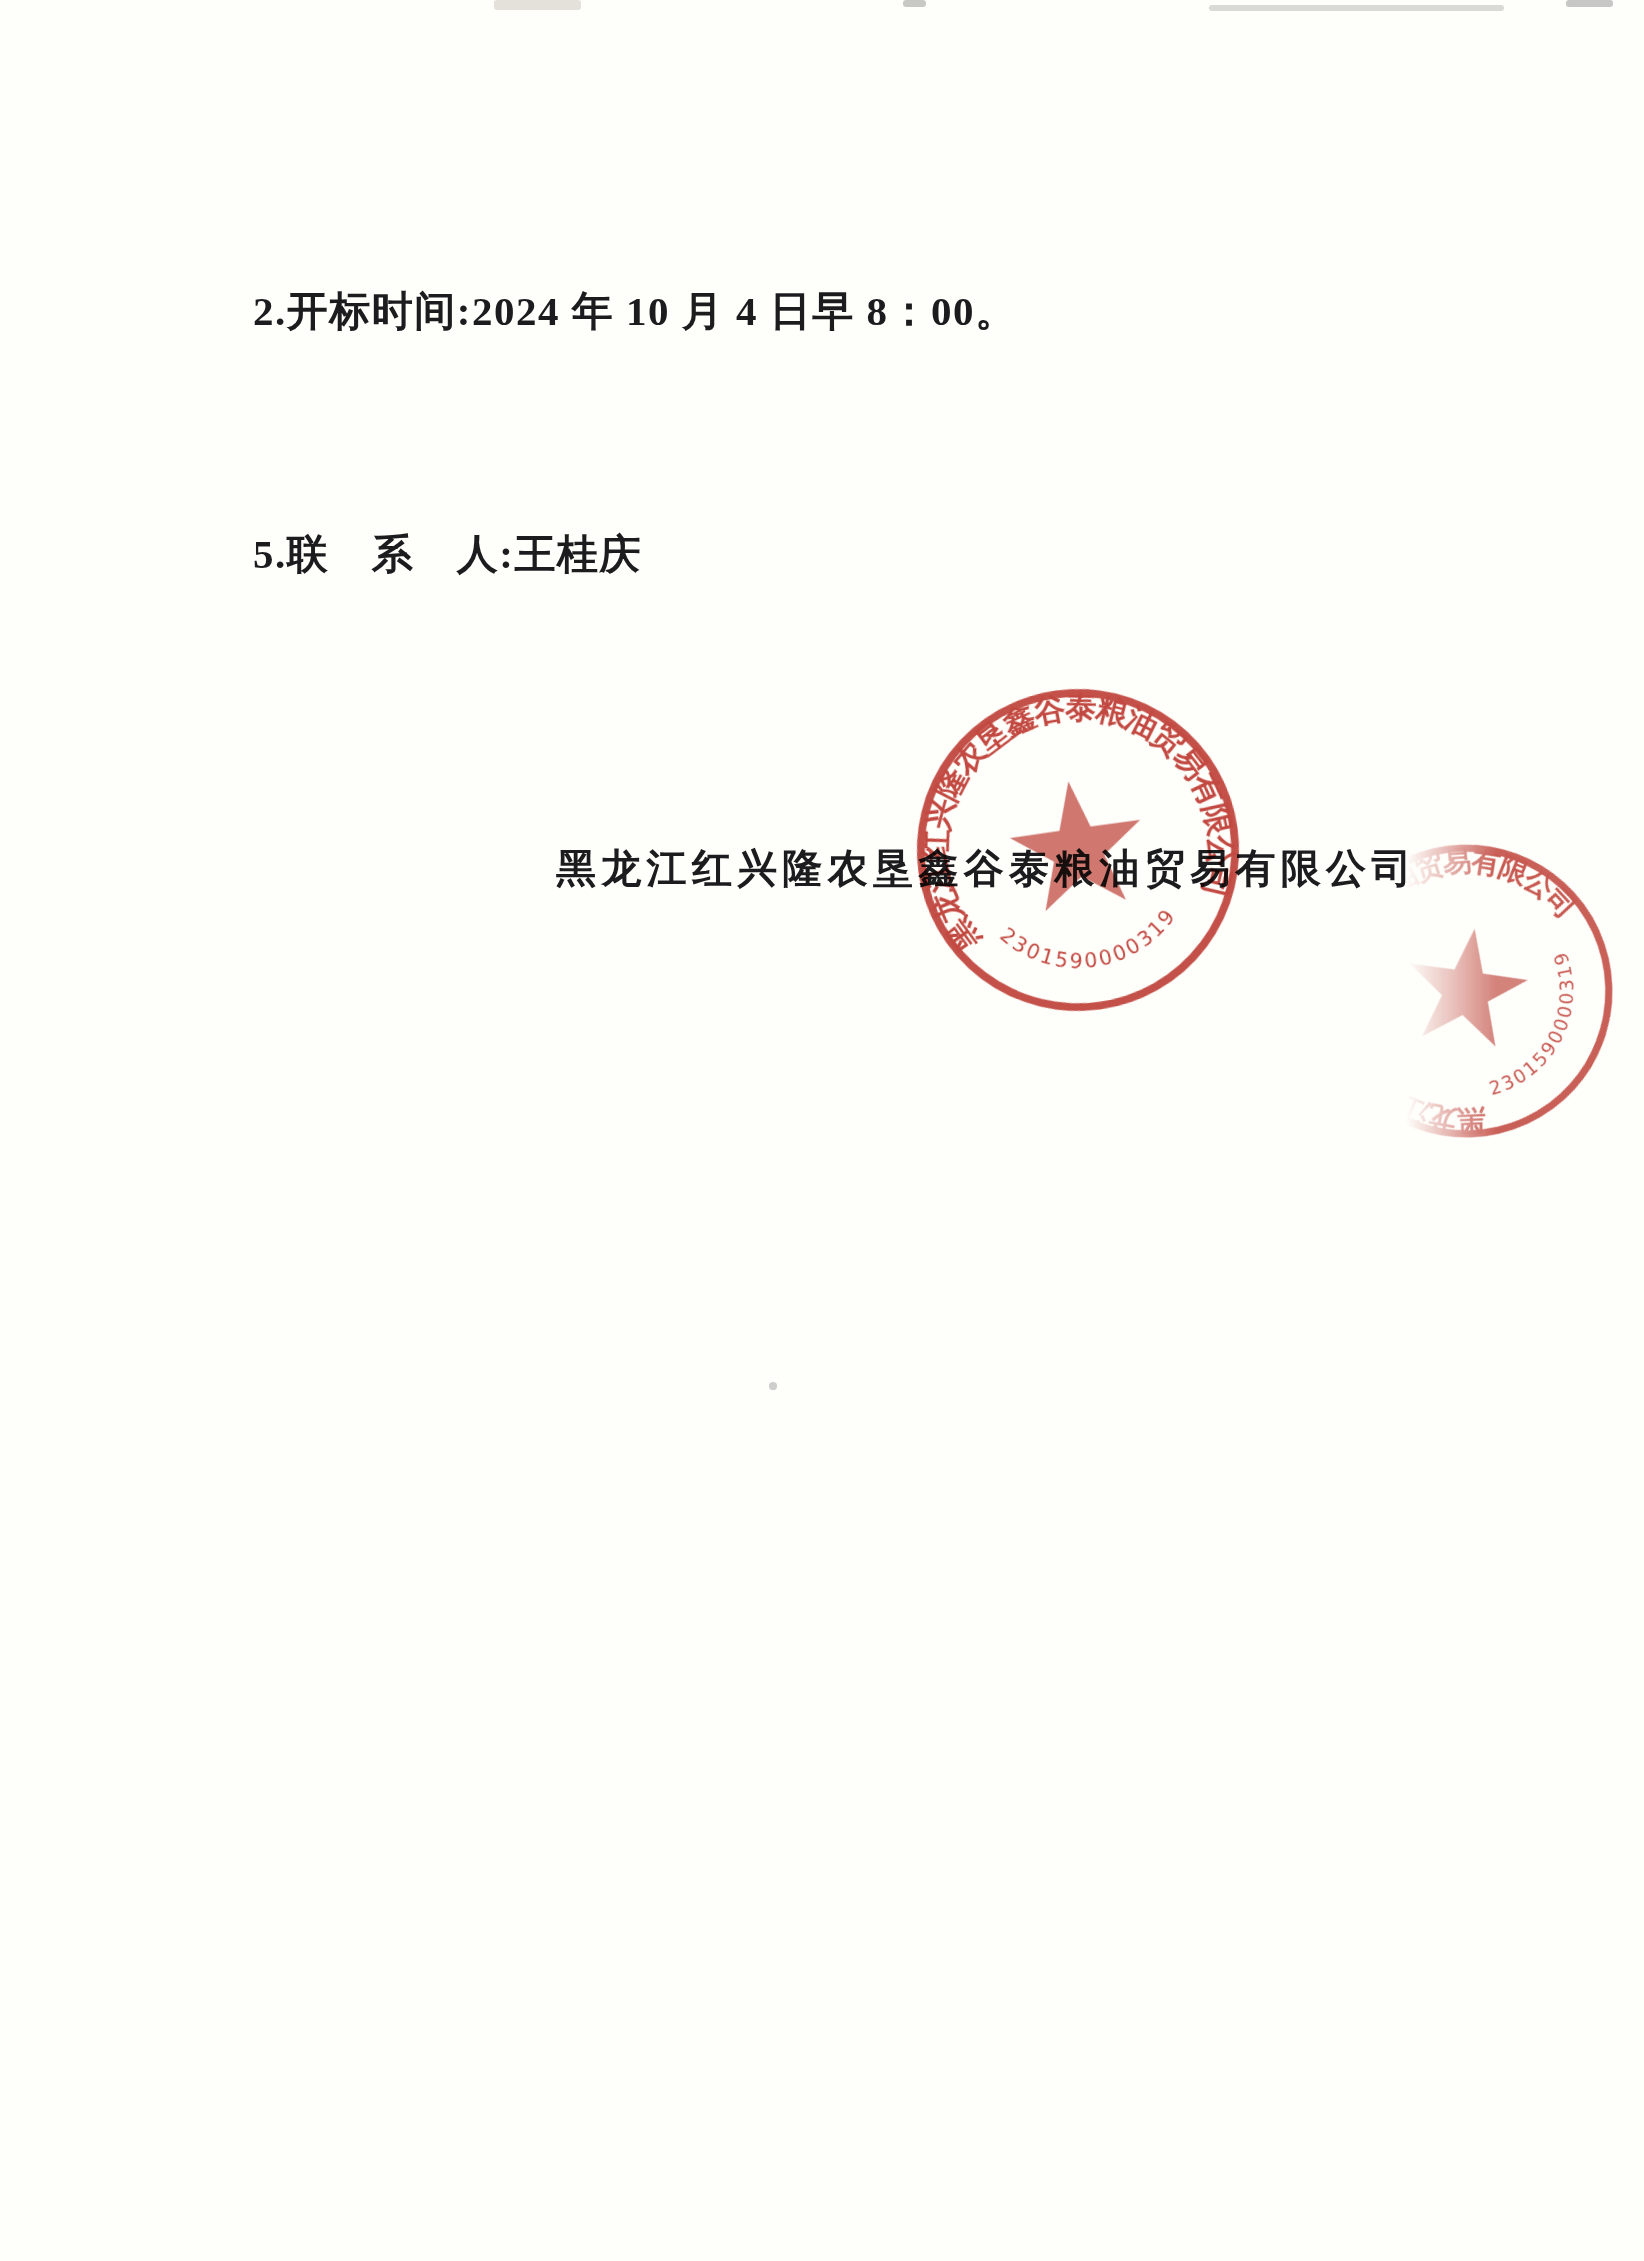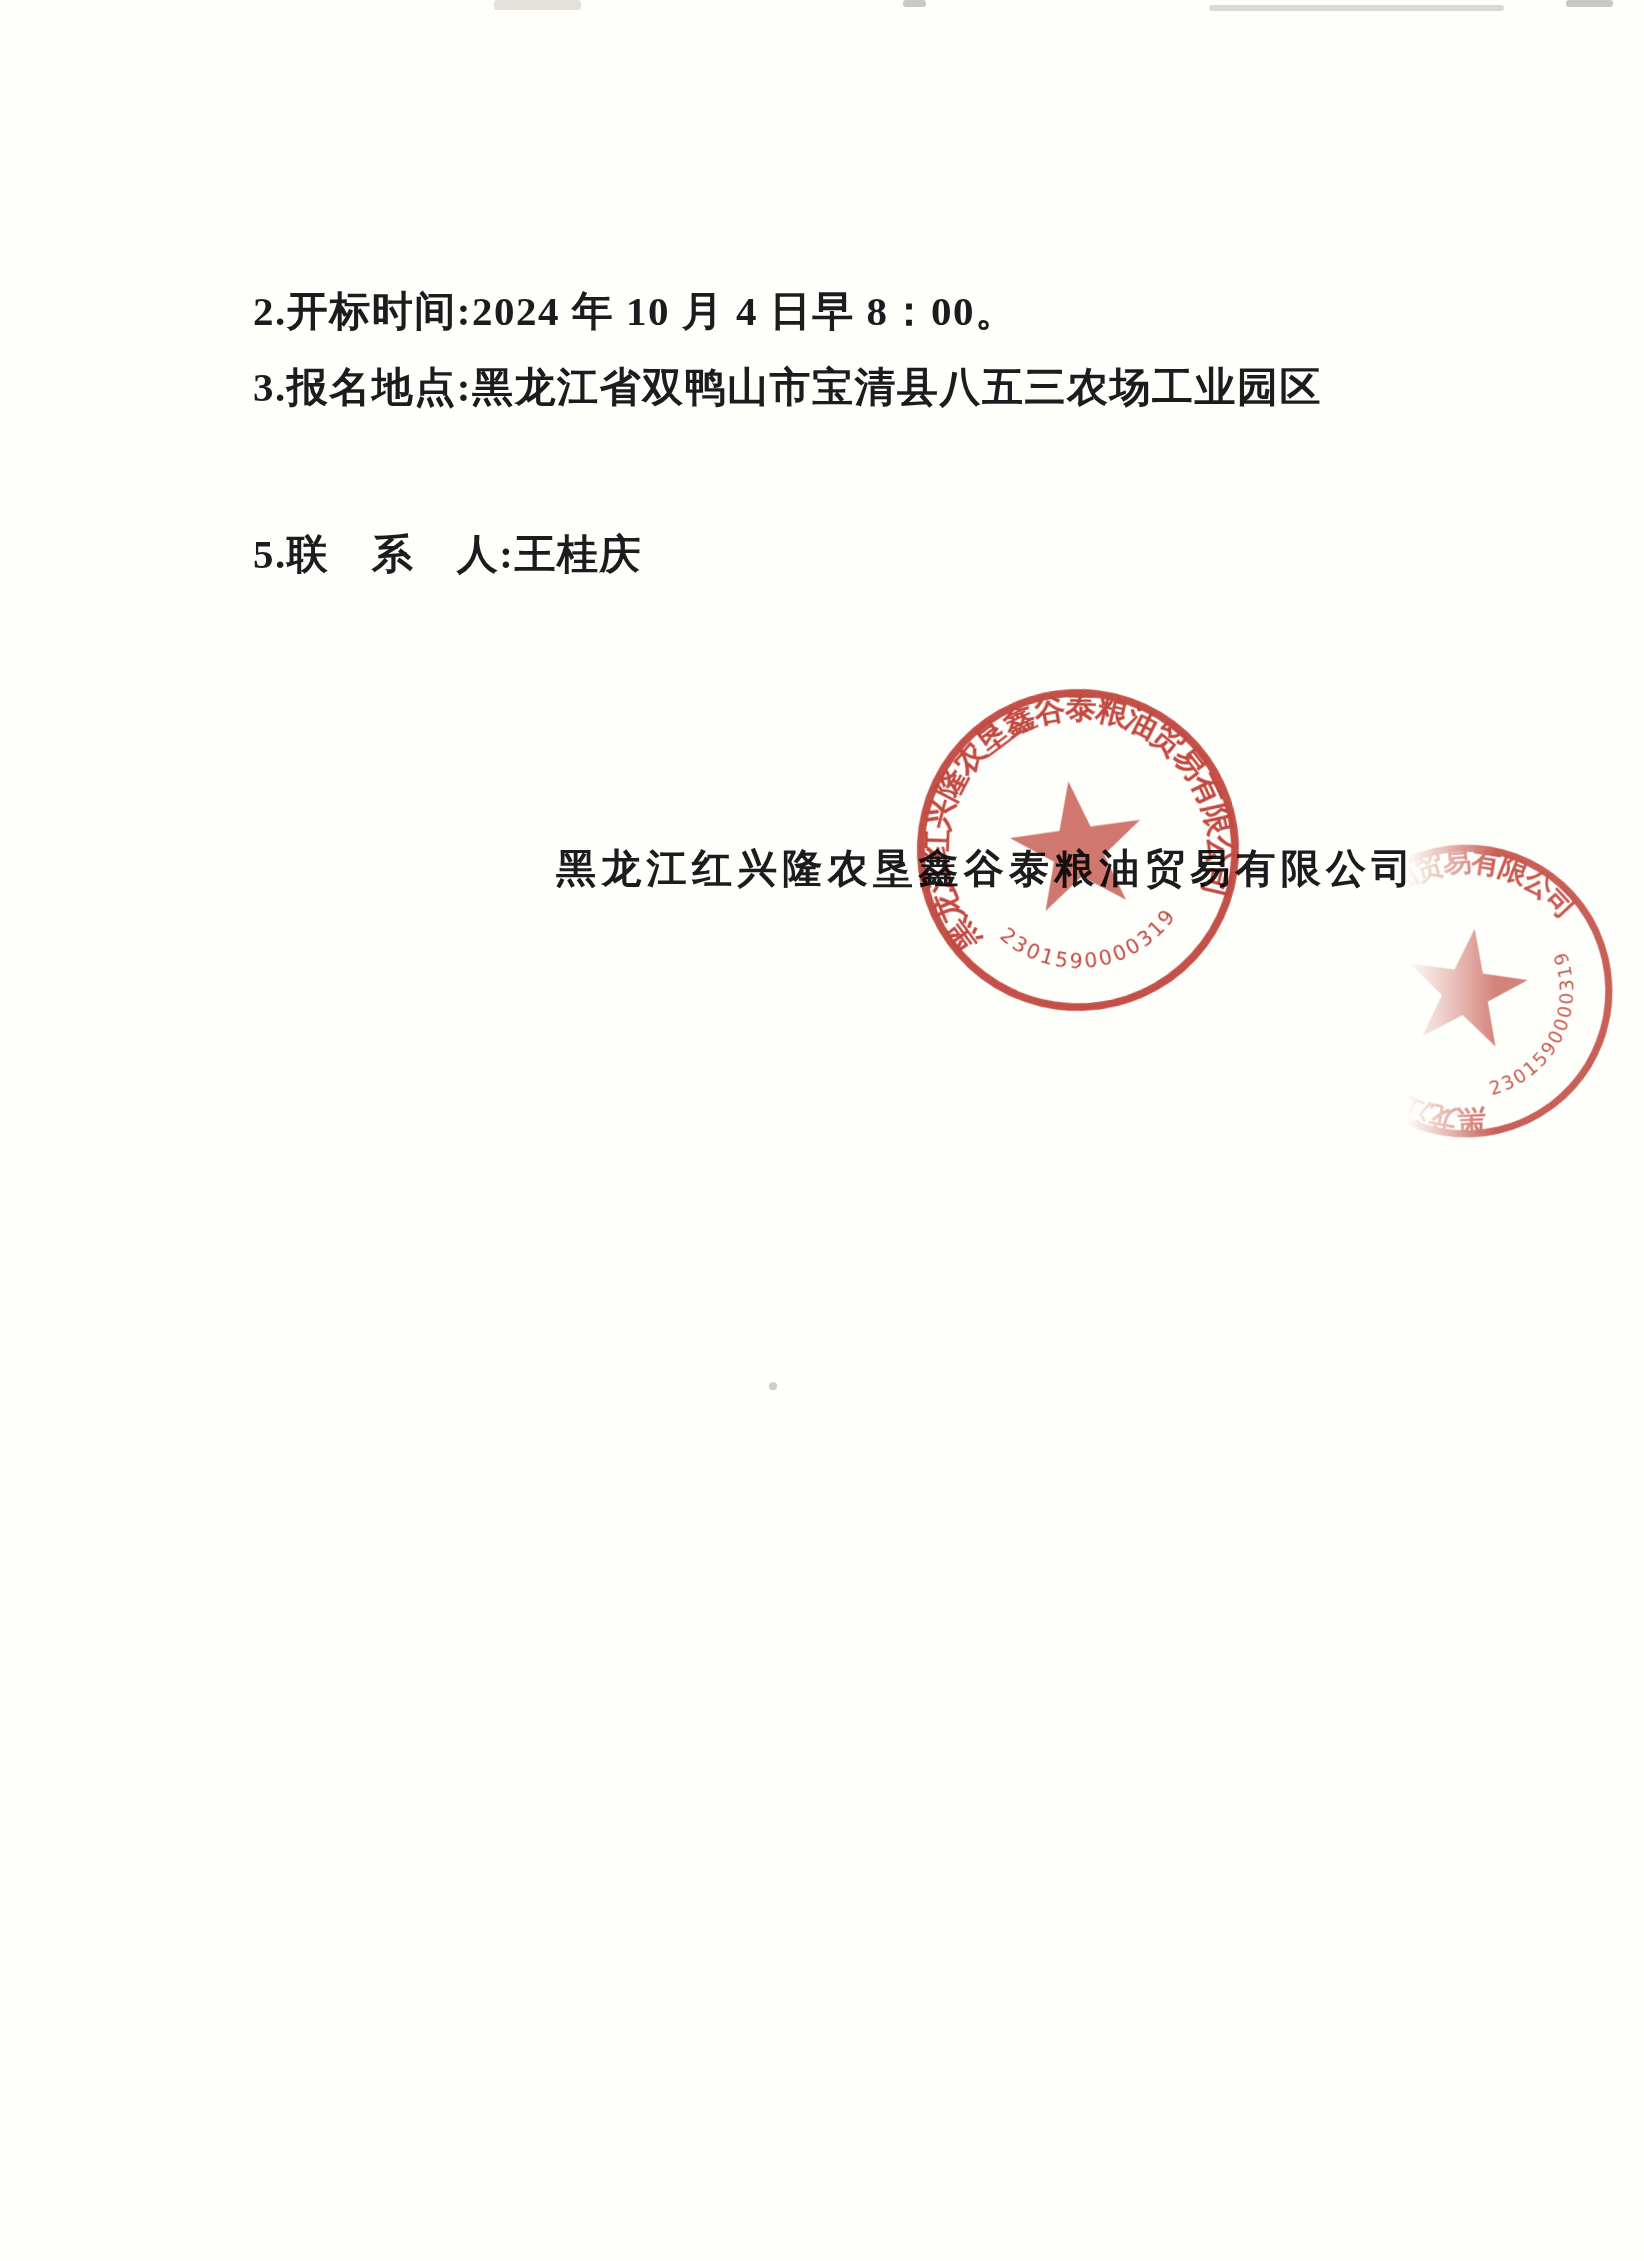--- a/index.html
+++ b/index.html
@@ -69,21 +69,20 @@
 
 <div class="page">
 
   <div class="artifact a1"></div>
   <div class="artifact a2"></div>
   <div class="artifact a3"></div>
   <div class="artifact a4"></div>
   <div class="artifact a5"></div>
 
   <p class="line l1">2.开标时间:2024 年 10 月 4 日早 8：00。</p>
-  <p class="line l2">3.报名地点:黑龙江省双鸭山市宝清县八五三农场工业园区</p>
   <p class="line l4">5.联　系　人:王桂庆</p>
 
   <p class="company">黑龙江红兴隆农垦鑫谷泰粮油贸易有限公司</p>
 
   <div class="seal seal1">
     <svg viewBox="0 0 420 420">
       <circle cx="210" cy="210" r="200" fill="none" stroke="#c1443c" stroke-width="10"></circle>
       <polygon fill="#c4544a" fill-opacity="0.85" points="210,122 230,182.5 293.7,182.8 242.3,220.5 261.7,281.2 210,244 158.3,281.2 177.7,220.5 126.3,182.8 190,182.5"></polygon>
       <path id="seal1-top" d="M 72.4,306.4 A 168,168 0 1,1 347.6,306.4" fill="none"></path>
       <path id="seal1-bot" d="M 91,301.4 A 150,150 0 0,0 329,301.4" fill="none"></path>

